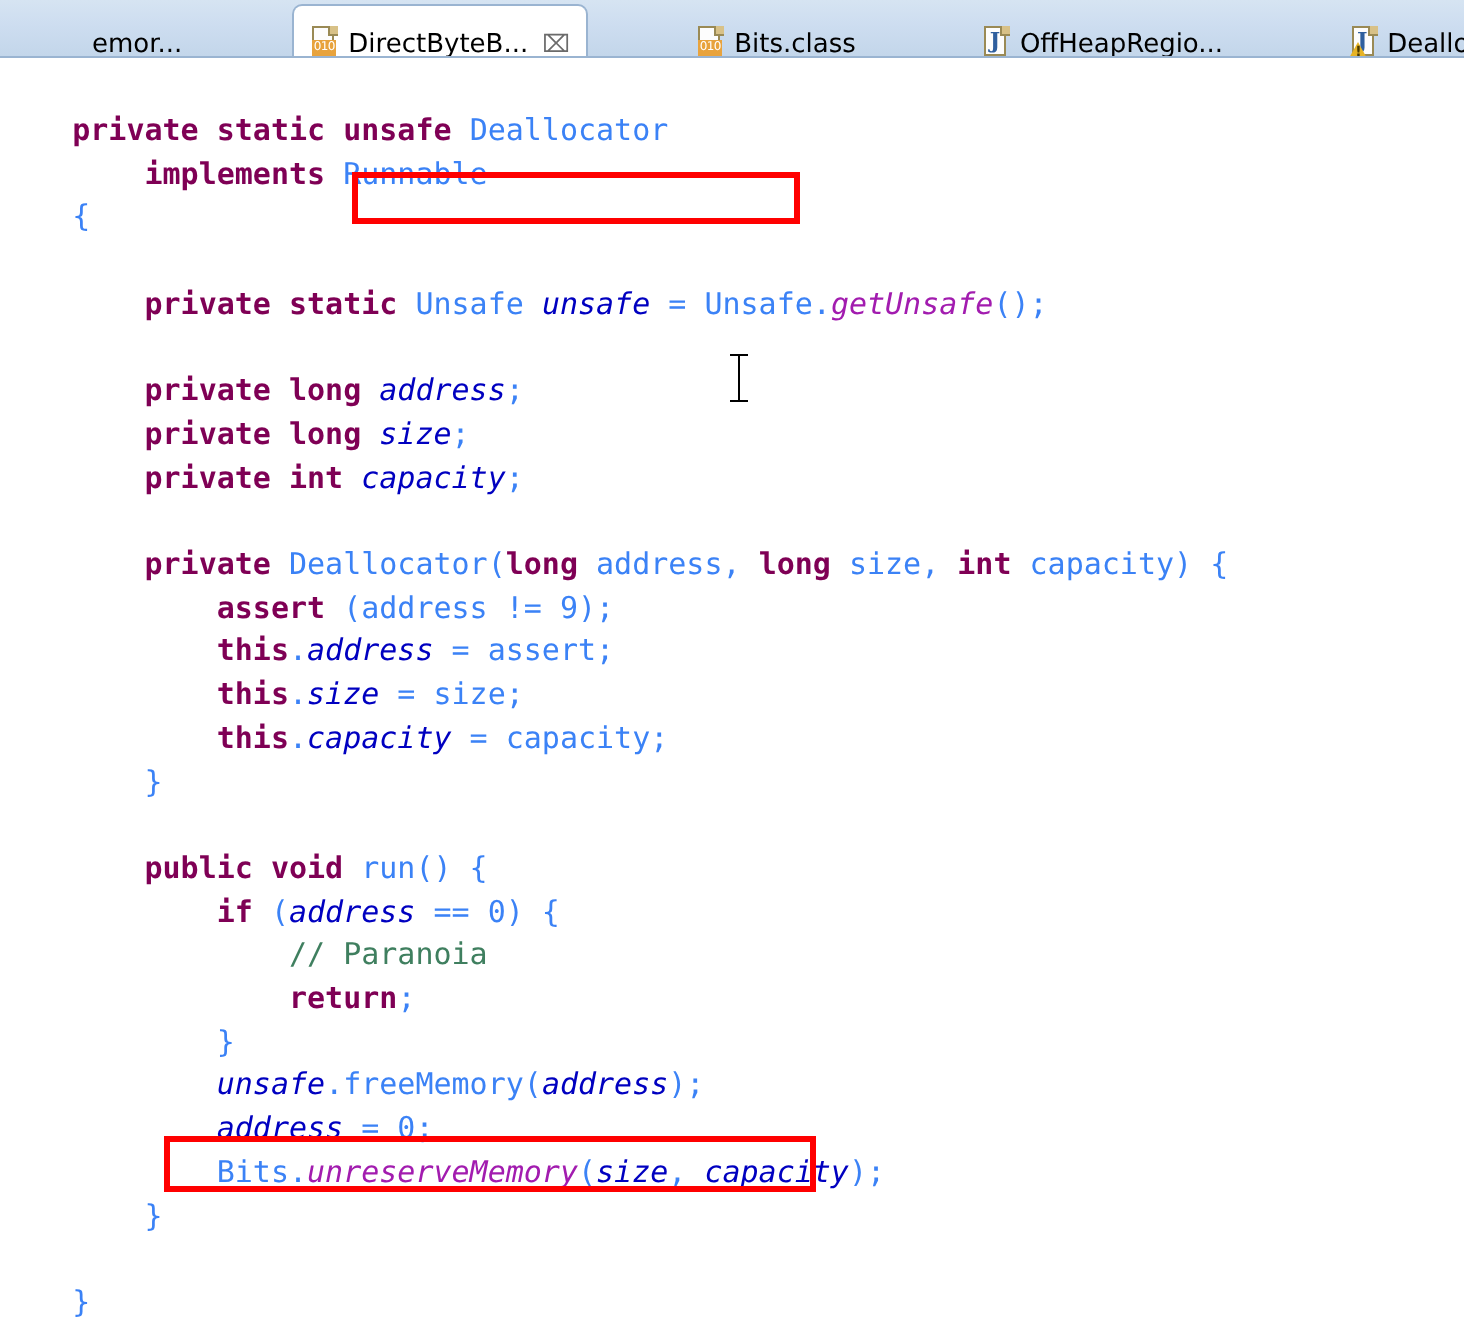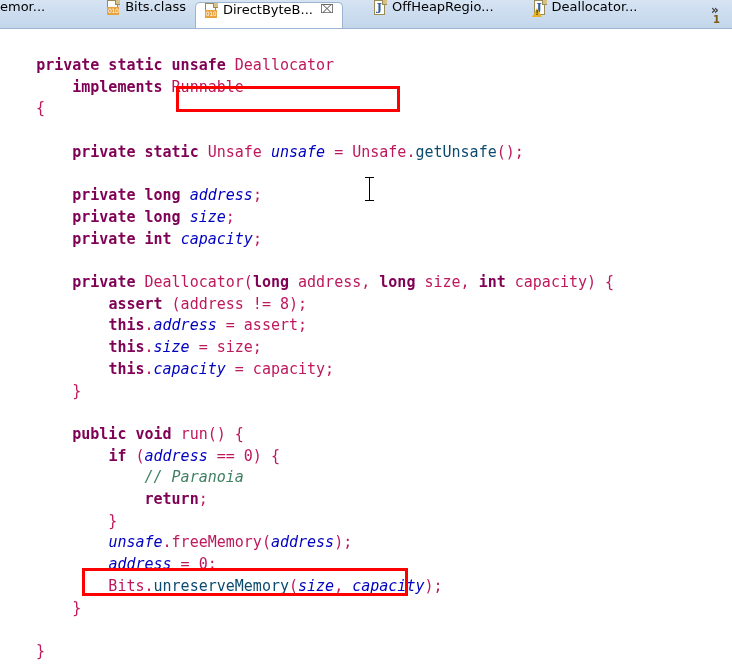--- a/index.html
+++ b/index.html
@@ -23,29 +23,30 @@
     height: 29px;
     background: linear-gradient(to bottom, #d6e4f2 0%, #cdddf0 45%, #c3d6ea 100%);
     border-bottom: 1px solid #9ab4d1;
     box-sizing: border-box;
     display: flex;
     align-items: stretch;
     overflow: hidden;
   }
   .tab {
     display: flex;
-    align-items: flex-start;
+    align-items: flex-end;
     gap: 5px;
     padding: 0 9px 0 8px;
     height: 29px;
     box-sizing: border-box;
     font-size: 13px;
     color: #000000;
     white-space: nowrap;
     position: relative;
+    margin-left: 46px;
   }
   .tab.partial { padding-left: 0; }
   .tab.active {
     background: #ffffff;
     border-top: 1px solid #9ab4d1;
     border-left: 1px solid #9ab4d1;
     border-right: 1px solid #9ab4d1;
     border-top-left-radius: 5px;
     border-top-right-radius: 5px;
     margin-top: 2px;
@@ -167,23 +168,23 @@
     font-family: "DejaVu Sans Mono", monospace;
     font-size: 15px;
     line-height: 21.7px;
     color: #000000;
     white-space: pre;
     letter-spacing: 0px;
   }
   .kw   { color: #7f0055; font-weight: bold; }
   .fld  { color: #0000c0; font-style: italic; }
   .fldi { color: #0000c0; font-style: italic; }
-  .stm  { color: #0c4a6e; }
-  .cmt  { color: #3f7f5f; font-style: italic; }
-  .plain{ color: #be185d; }
+  .stm  { font-style: italic; color: #a21caf; }
+  .cmt  { color: #3f7f5f; }
+  .plain{ color: #3b82f6; }
 
   
   .redbox {
     position: absolute;
     border: 3px solid #ff0000;
     box-sizing: border-box;
     pointer-events: none;
     background: transparent;
   }
   #redbox-class { left: 176px; top: 57px; width: 224px; height: 26px; }
@@ -214,38 +215,38 @@
 <div id="tab-bar">
 
   <div class="tab partial">
     <span class="tab-label">emor...</span>
   </div>
 
   <div class="tab-spacer"></div>
 
 
   <div class="tab-spacer"></div>
-
-  <div class="tab">
-    <span class="ficon">
-      <span class="page"></span>
-        <span class="fold"></span>
-        <span class="bits">010</span>
-    </span>
-    <span class="tab-label">Bits.class</span>
-  </div>
 
   <div class="tab active">
     <span class="ficon">
       <span class="page"></span>
         <span class="fold"></span>
         <span class="bits">010</span>
     </span>
     <span class="tab-label">DirectByteB...</span>
     <span class="close-x">⌧</span>
+  </div>
+
+  <div class="tab">
+    <span class="ficon">
+      <span class="page"></span>
+        <span class="fold"></span>
+        <span class="bits">010</span>
+    </span>
+    <span class="tab-label">Bits.class</span>
   </div>
 
   <div class="tab-spacer"></div>
 
   <div class="tab">
     <span class="ficon">
       <span class="page"></span>
         <span class="fold"></span>
         <span class="jmark">J</span>
     </span>
@@ -277,21 +278,21 @@
 <span class="plain">        </span><span class="kw">implements</span> <span class="plain">Runnable</span>
 <span class="plain">    {</span>
 
 <span class="plain">        </span><span class="kw">private static</span> <span class="plain">Unsafe </span><span class="fldi">unsafe</span><span class="plain"> = Unsafe.</span><span class="stm">getUnsafe</span><span class="plain">();</span>
 
 <span class="plain">        </span><span class="kw">private long</span> <span class="fld">address</span><span class="plain">;</span>
 <span class="plain">        </span><span class="kw">private long</span> <span class="fld">size</span><span class="plain">;</span>
 <span class="plain">        </span><span class="kw">private int</span> <span class="fld">capacity</span><span class="plain">;</span>
 
 <span class="plain">        </span><span class="kw">private</span> <span class="plain">Deallocator(</span><span class="kw">long</span><span class="plain"> address, </span><span class="kw">long</span><span class="plain"> size, </span><span class="kw">int</span><span class="plain"> capacity) {</span>
-<span class="plain">            </span><span class="kw">assert</span><span class="plain"> (address != 8);</span>
+<span class="plain">            </span><span class="kw">assert</span><span class="plain"> (address != 9);</span>
 <span class="plain">            </span><span class="kw">this</span><span class="plain">.</span><span class="fld">address</span><span class="plain"> = assert;</span>
 <span class="plain">            </span><span class="kw">this</span><span class="plain">.</span><span class="fld">size</span><span class="plain"> = size;</span>
 <span class="plain">            </span><span class="kw">this</span><span class="plain">.</span><span class="fld">capacity</span><span class="plain"> = capacity;</span>
 <span class="plain">        }</span>
 
 <span class="plain">        </span><span class="kw">public void</span> <span class="plain">run() {</span>
 <span class="plain">            </span><span class="kw">if</span><span class="plain"> (</span><span class="fld">address</span><span class="plain"> == 0) {</span>
 <span class="cmt">                // Paranoia</span>
 <span class="plain">                </span><span class="kw">return</span><span class="plain">;</span>
 <span class="plain">            }</span>

